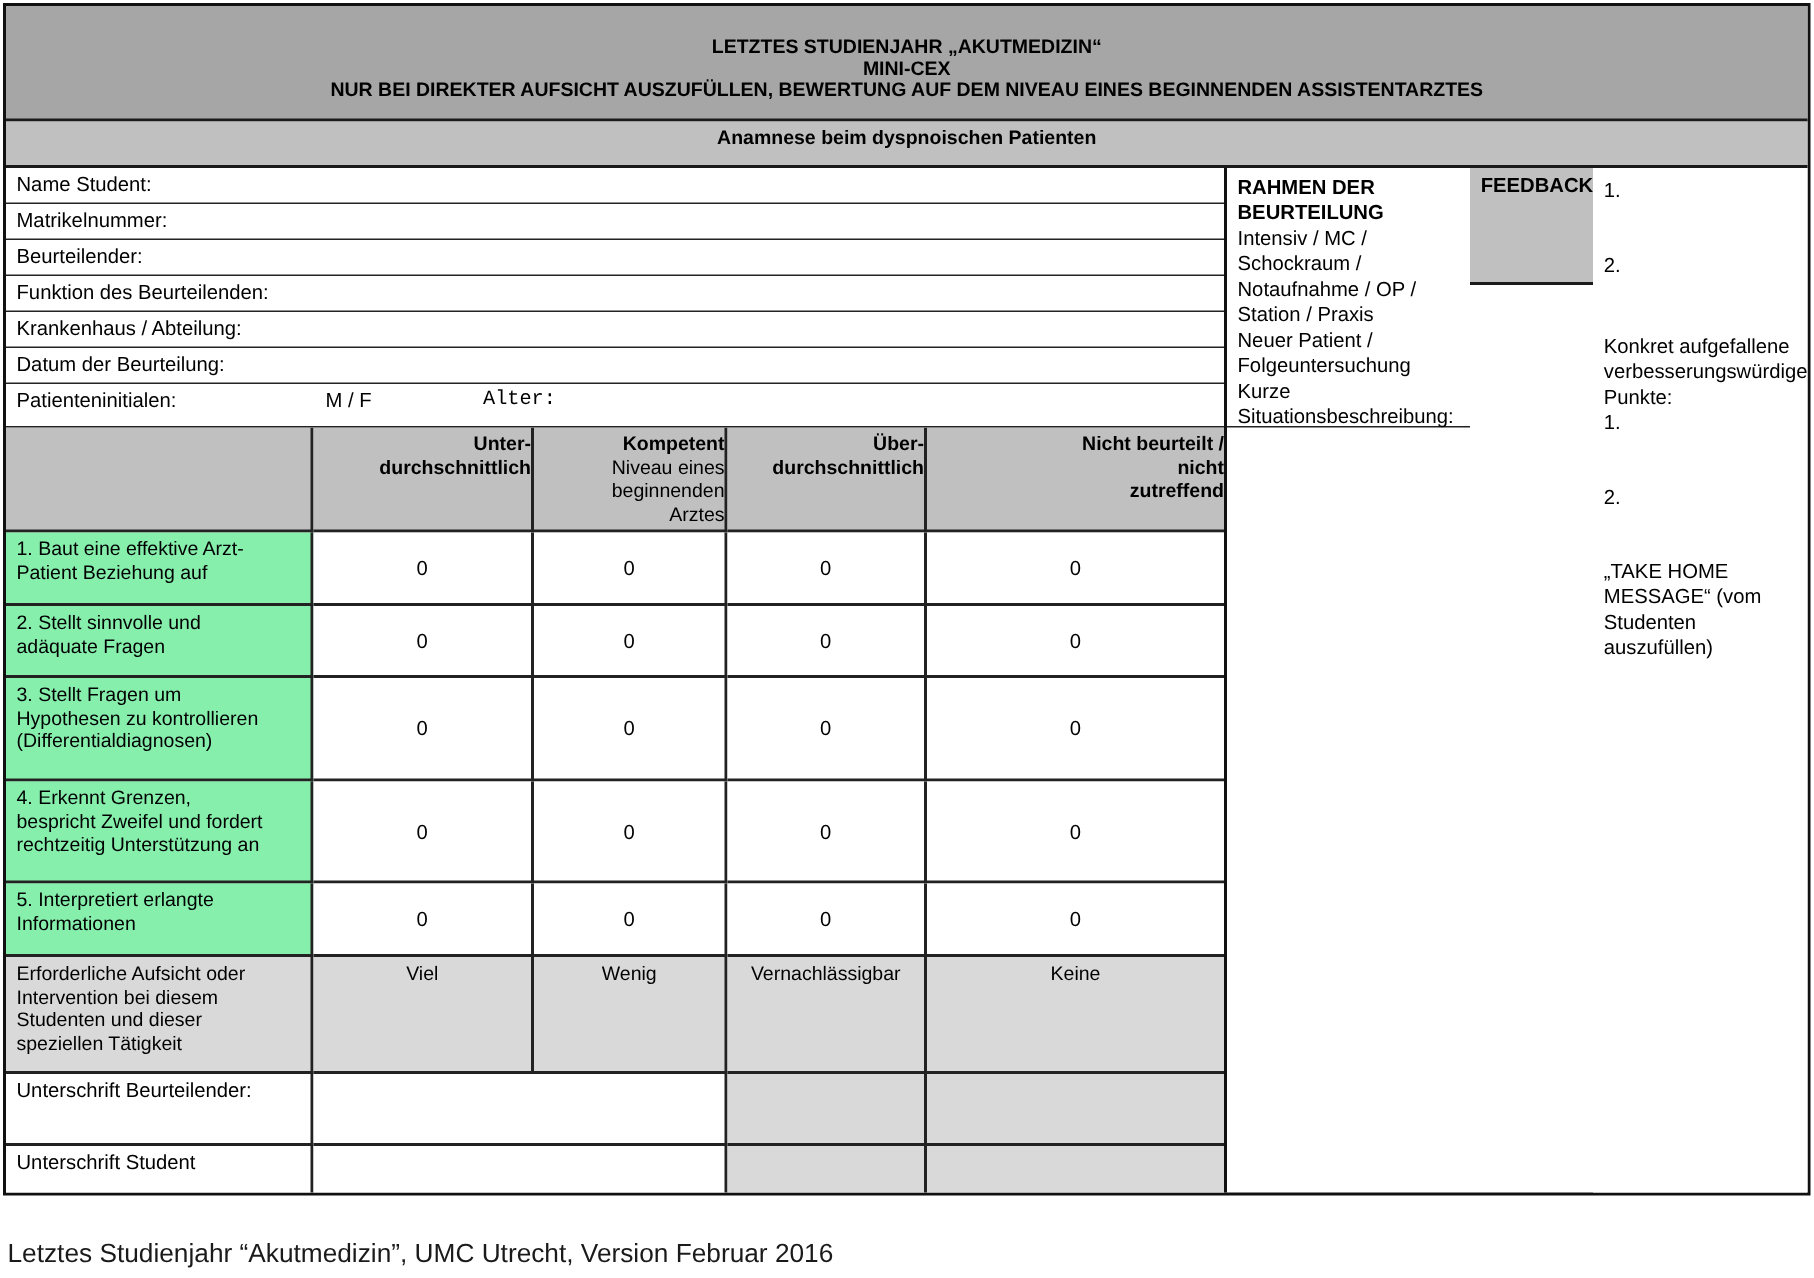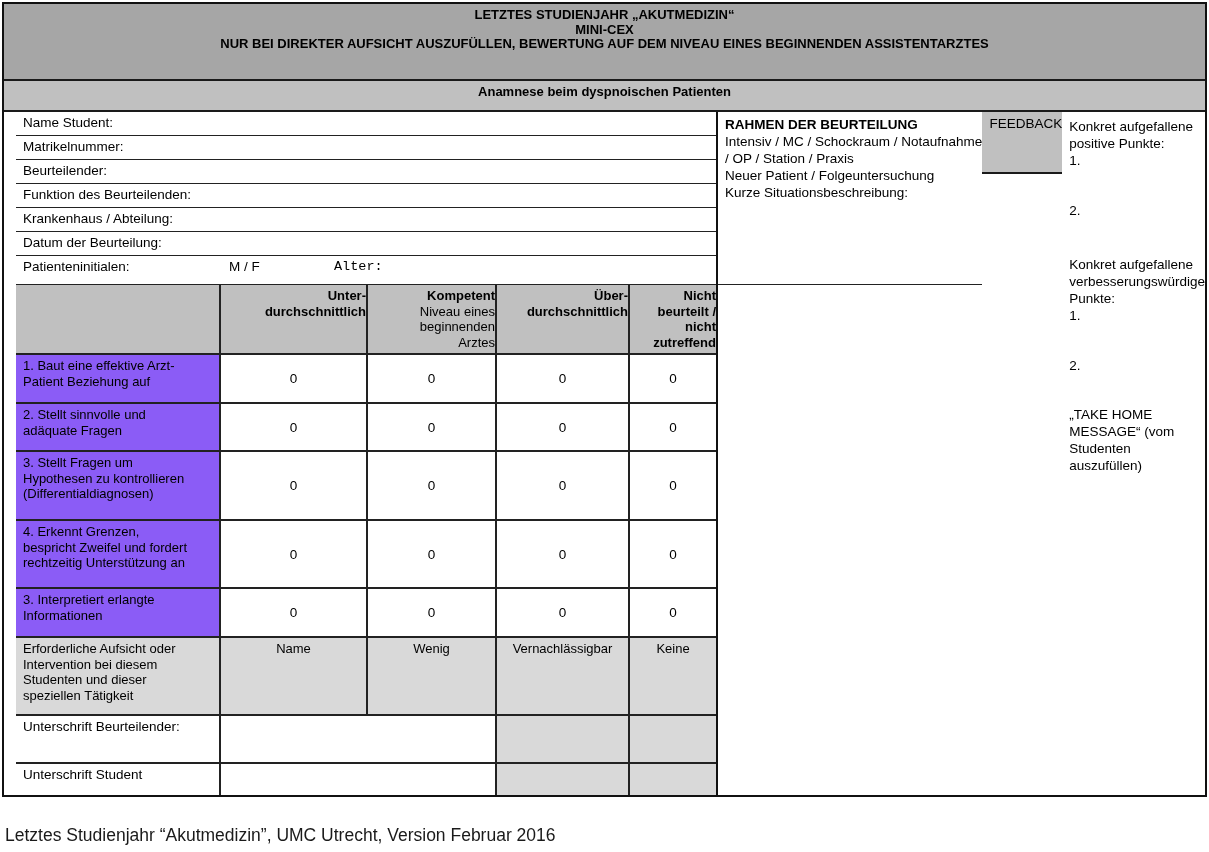--- a/index.html
+++ b/index.html
@@ -4,29 +4,29 @@
 <style>
   * { margin:0; padding:0; box-sizing:border-box; }
   html,body { width:1209px; height:852px; background:#ffffff; font-family:"Liberation Sans", sans-serif; color:#000; }
   .form-outer {
     position:absolute; left:2px; top:2px; width:1205px; height:795px;
     border:2px solid #111; display:flex; flex-direction:column; background:#fff;
   }
   
   .title-band {
     height:77px; background:#a6a6a6; border-bottom:2px solid #1a1a1a;
-    text-align:center; padding-top:4px; font-size:13px; font-weight:bold; line-height:14.5px;
+    text-align:center; padding-top:20px; font-size:13px; font-weight:bold; line-height:14.5px;
   }
   .title-band .l3 { }
   .subtitle-band {
     height:31px; background:#c0c0c0; border-bottom:2px solid #1a1a1a;
     text-align:center; font-size:13px; font-weight:bold; line-height:22px;
   }
   .main { flex:1; display:flex; }
-  .left-pane { width:700px; display:flex; flex-direction:column;margin-left:12px; }
+  .left-pane { width:812px; display:flex; flex-direction:column; }
   .right-pane { flex:1; border-left:2px solid #111; display:flex; flex-direction:row; }
 
   
   .info-row { height:24px; border-bottom:1px solid #222; padding:3px 0 0 7px; font-size:13.5px; background:#fff; }
   .info-row.patient { height:29px; position:relative; }
   .info-row.patient .sex { position:absolute; left:213px; top:3px; }
   .info-row.patient .age { position:absolute; left:318px; top:3px;font-family:Liberation Mono, monospace; }
 
   
   .rtable {
@@ -34,31 +34,31 @@
     grid-template-columns:205px 147px 129px 133px 1fr;
     grid-template-rows:70px 49px 48px 69px 68px 49px 78px 48px minmax(0,1fr);
   }
   .rtable > div { border-right:2px solid #222; border-bottom:2px solid #222; }
   .rtable > div.last-col { border-right:none; }
   .rtable > div.last-row { border-bottom:none; }
   .th { background:#c0c0c0; text-align:right; padding-top:3px; font-size:13px; line-height:15.5px; }
   .th .th-bold { display:block; font-weight:bold; white-space:pre-line; }
   .th .th-normal { display:block; white-space:pre-line; }
   .th-corner { background:#c0c0c0; }
-  .rlabel { padding:3px 4px 0 7px; font-size:13px; line-height:15.5px; white-space:pre-line; background:#8b5cf6; }
+  .rlabel { padding:3px 4px 0 7px; font-size:13px; line-height:15.5px; white-space:pre-line; background:#86efac; }
   .rval { display:flex; align-items:center; justify-content:center; font-size:13.5px; background:#fff; }
   .shade { background:#d9d9d9; }
   .sopt { text-align:center; padding-top:3px; font-size:13px; }
   .sig-label { padding:3px 4px 0 7px; font-size:13.5px; background:#fff; }
   .sig-space { grid-column:span 2; background:#fff; }
 
   
   .rahmen { height:173px; border-bottom:1px solid #222; padding:4px 0 0 7px; font-size:13.5px; line-height:17px; background:#fff; }
   .rahmen .rh-title { font-weight:bold; }
-  .fb-head { height:62px; background:#c0c0c0; border-bottom:2px solid #1a1a1a; padding:4px 0 0 7px; font-size:13.5px; font-weight:normal; }
+  .fb-head { height:78px; background:#c0c0c0; border-bottom:2px solid #1a1a1a; padding:4px 0 0 7px; font-size:13.5px; font-weight:bold; }
   .fb-body { flex:1; padding:6px 0 0 7px; font-size:13.5px; line-height:17px; background:#fff; }
   .fb-body .gap32 { margin-top:33px; }
   .fb-body .gap37 { margin-top:37px; }
   .fb-body .gap33 { margin-top:33px; }
   .take-home { margin-top:32px; }
   .take-home .bold { font-weight:normal; }
 
   .page-footer { position:absolute; left:5px; top:825px; font-size:17.5px; color:#1a1a1a; }
 </style>
 </head>
@@ -148,32 +148,32 @@
         <div class="rval last-col">0</div>
 
         <div class="rlabel">4. Erkennt Grenzen,
 bespricht Zweifel und fordert
 rechtzeitig Unterstützung an</div>
         <div class="rval">0</div>
         <div class="rval">0</div>
         <div class="rval">0</div>
         <div class="rval last-col">0</div>
 
-        <div class="rlabel">3. Interpretiert erlangte
+        <div class="rlabel">5. Interpretiert erlangte
 Informationen</div>
         <div class="rval">0</div>
         <div class="rval">0</div>
         <div class="rval">0</div>
         <div class="rval last-col">0</div>
 
         <div class="rlabel shade">Erforderliche Aufsicht oder
 Intervention bei diesem
 Studenten und dieser
 speziellen Tätigkeit</div>
-        <div class="sopt shade">Name</div>
+        <div class="sopt shade">Viel</div>
         <div class="sopt shade">Wenig</div>
         <div class="sopt shade">Vernachlässigbar</div>
         <div class="sopt shade last-col">Keine</div>
 
         <div class="sig-label">Unterschrift Beurteilender:</div>
         <div class="sig-space"></div>
         <div class="shade"></div>
         <div class="shade last-col"></div>
 
         <div class="sig-label last-row">Unterschrift Student</div>
@@ -189,21 +189,20 @@
       <div class="rahmen">
         <div class="rh-title">RAHMEN DER BEURTEILUNG</div>
         <div>Intensiv / MC / Schockraum / Notaufnahme / OP / Station / Praxis</div>
         <div>Neuer Patient / Folgeuntersuchung</div>
         <div>Kurze Situationsbeschreibung:</div>
       </div>
 
       <div class="fb-head">FEEDBACK</div>
 
       <div class="fb-body">
-        <div>Konkret aufgefallene positive Punkte:</div>
         <div>1.</div>
         <div class="gap32">2.</div>
         <div class="gap37">Konkret aufgefallene verbesserungswürdige Punkte:</div>
         <div>1.</div>
         <div class="gap33">2.</div>
         <div class="take-home">
           <span class="bold">„TAKE HOME MESSAGE“</span><span> (vom Studenten auszufüllen)</span>
         </div>
       </div>
 

